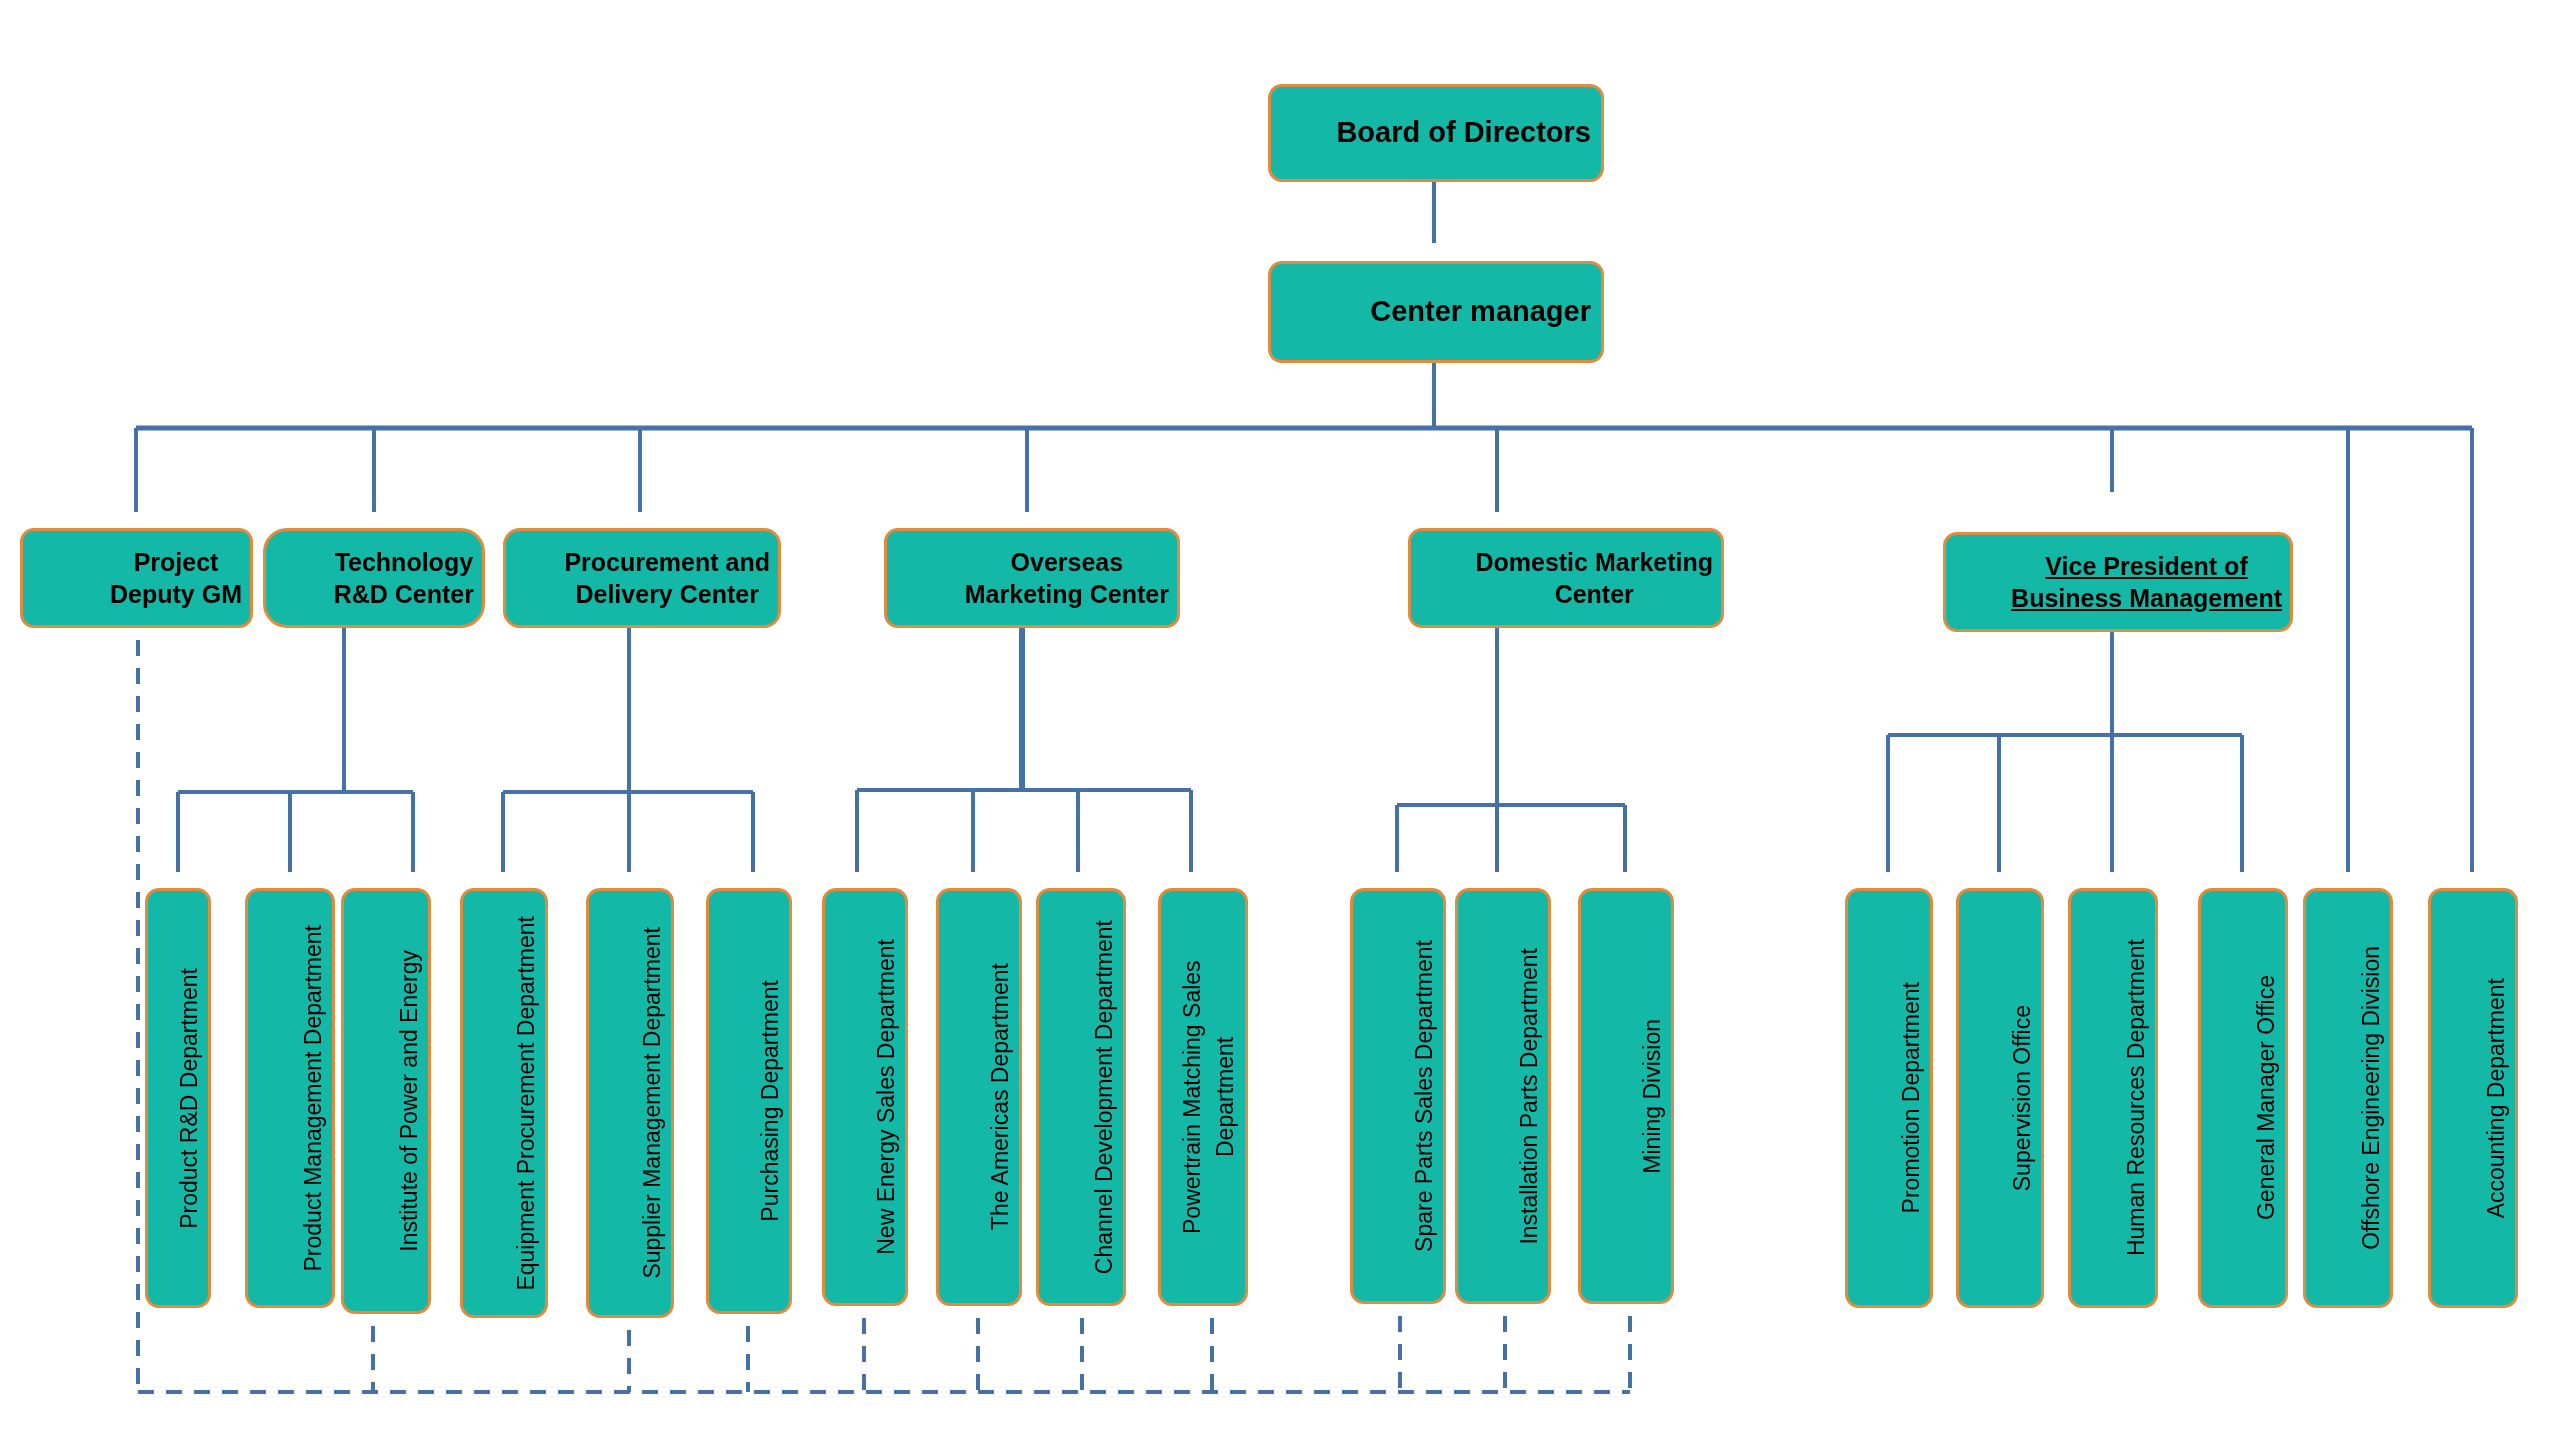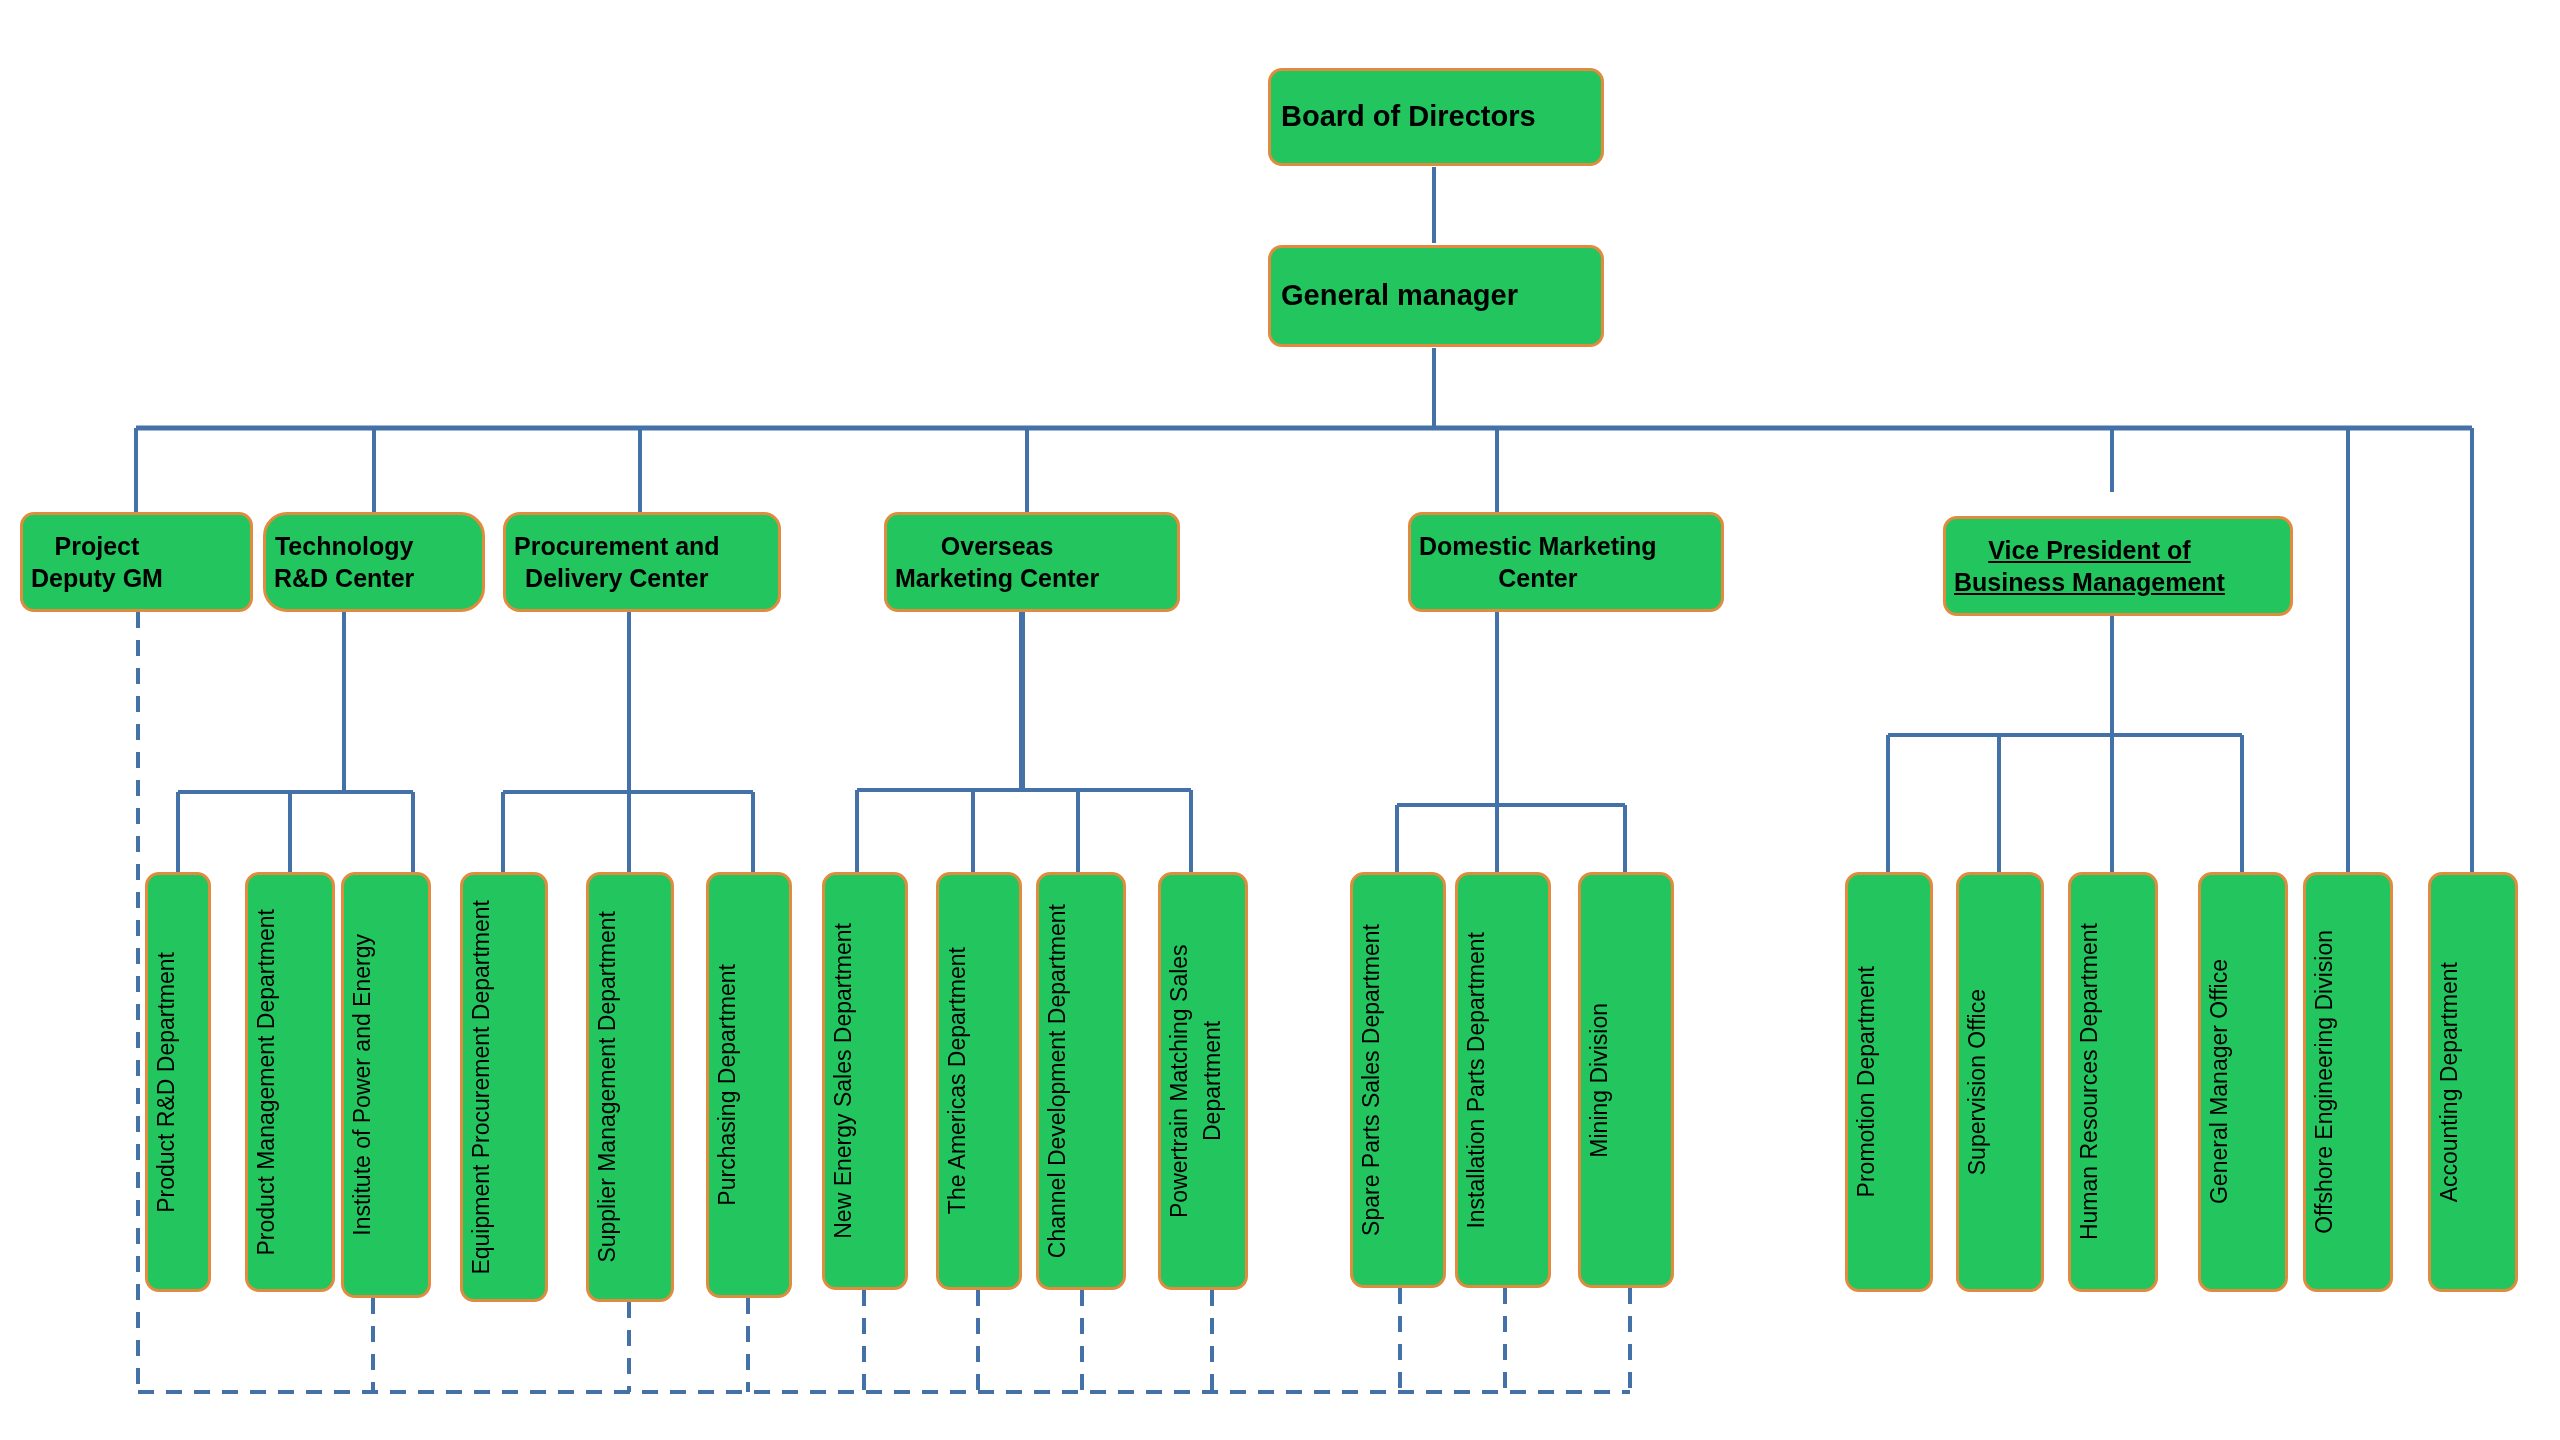--- a/index.html
+++ b/index.html
@@ -18,29 +18,30 @@
   #wires {
     position: absolute;
     left: 0; top: 0;
     width: 2560px;
     height: 1440px;
     pointer-events: none;
   }
   .node {
     position: absolute;
     box-sizing: border-box;
-    background: #22c55e;
+    background: #14b8a6;
     border: 3px solid #e08b3e;
     border-radius: 14px;
     display: flex;
     align-items: center;
-    justify-content: flex-start;
+    justify-content: flex-end;
     text-align: center;
     color: #000000;
     z-index: 3;
+    margin-top: 16px;
   }
   .node.top {
     font-weight: bold;
     font-size: 29px;
     line-height: 1.28;
     padding: 4px 10px;
   }
   .node.div2 {
     font-weight: bold;
     font-size: 25px;
@@ -134,21 +135,21 @@
       <line x1="1505" y1="1288" x2="1505" y2="1392"></line>
       <line x1="1630" y1="1288" x2="1630" y2="1392"></line>
     </g>
   </svg>
 
   <div class="node top" style="left:1268px; top:68px; width:336px; height:98px;">
     <span>Board of Directors</span>
   </div>
 
   <div class="node top" style="left:1268px; top:245px; width:336px; height:102px;">
-    <span>General manager</span>
+    <span>Center manager</span>
   </div>
 
   <div class="node div2" style="left:20px; top:512px; width:233px; height:100px;">
     <span class="ml">Project<br>Deputy GM</span>
   </div>
 
   <div class="node div2" style="left:263px; top:512px; width:222px; height:100px;border-radius:24px;">
     <span class="ml">Technology<br>R&amp;D Center</span>
   </div>
 

